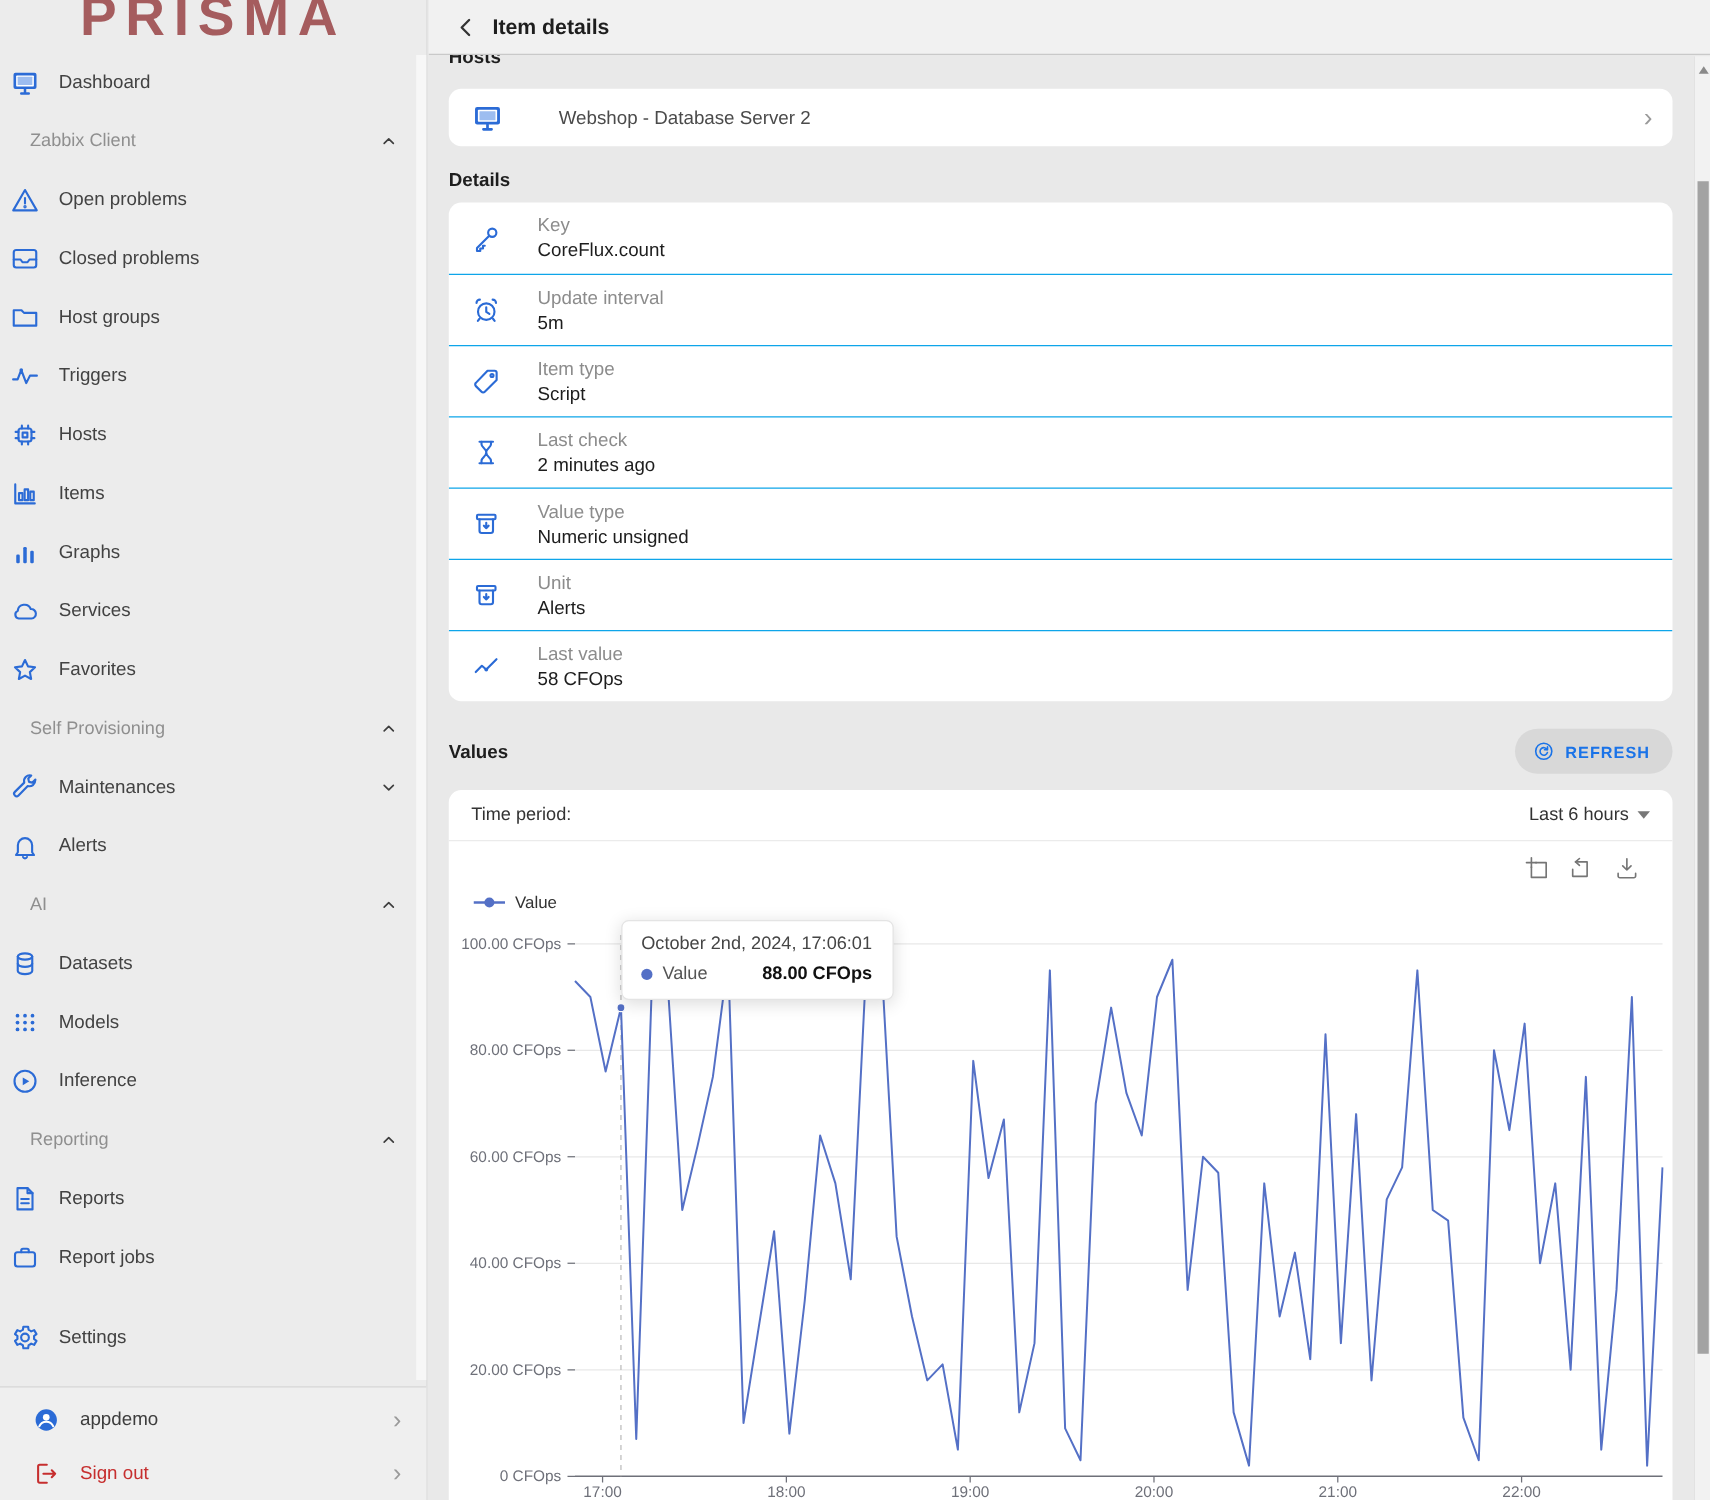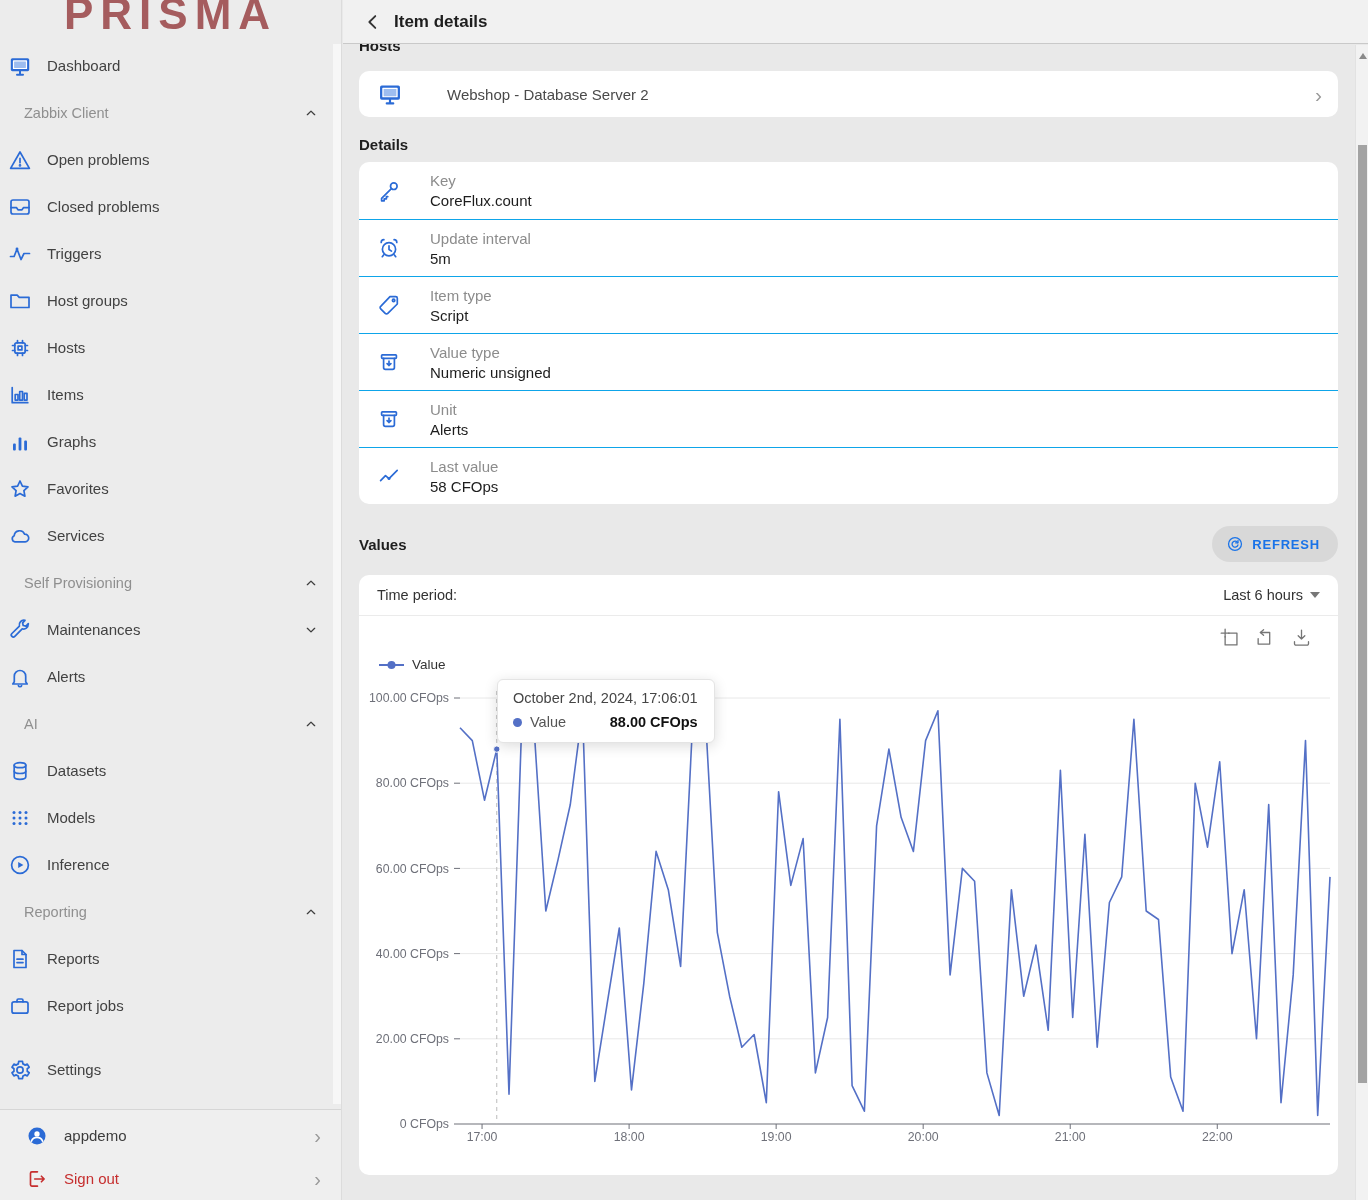--- a/index.html
+++ b/index.html
@@ -131,30 +131,30 @@
       </div>
       <div class=" nav-item">
         <span class="ic-box"><svg class="ic " viewBox="0 0 24 24">
             <rect x="3" y="5" width="18" height="14" rx="2"></rect>
             <path d="M3 12.6h5.4l1.6 2.2h4l1.6-2.2H21"></path>
           </svg></span>
         <span class="nav-label">Closed problems</span>
       </div>
       <div class=" nav-item">
         <span class="ic-box"><svg class="ic " viewBox="0 0 24 24">
+            <path d="M3 18.5V6.2h6.2l2 2.1H21v10.2Z"></path>
+          </svg></span>
+        <span class="nav-label">Host groups</span>
+      </div>
+      <div class=" nav-item">
+        <span class="ic-box"><svg class="ic " viewBox="0 0 24 24">
             <path d="M2.5 14.5h3.6L9 7l4 10.5 3-6h5.5"></path>
             <circle cx="9" cy="7" r="0.6" fill="#2b6bd6"></circle>
           </svg></span>
         <span class="nav-label">Triggers</span>
-      </div>
-      <div class=" nav-item">
-        <span class="ic-box"><svg class="ic " viewBox="0 0 24 24">
-            <path d="M3 18.5V6.2h6.2l2 2.1H21v10.2Z"></path>
-          </svg></span>
-        <span class="nav-label">Host groups</span>
       </div>
       <div class=" nav-item">
         <span class="ic-box"><svg class="ic " viewBox="0 0 24 24">
             <rect x="6.8" y="6.8" width="10.4" height="10.4" rx="2"></rect>
             <rect x="10.1" y="10.1" width="3.8" height="3.8"></rect>
             <path d="M9.5 6.8V4.5M14.5 6.8V4.5M9.5 19.5v-2.3M14.5 19.5v-2.3M6.8 9.5H4.5M6.8 14.5H4.5M19.5 9.5h-2.3M19.5 14.5h-2.3"></path>
           </svg></span>
         <span class="nav-label">Hosts</span>
       </div>
       <div class=" nav-item">
@@ -169,29 +169,29 @@
       <div class=" nav-item">
         <span class="ic-box"><svg class="ic " viewBox="0 0 24 24">
             <rect x="5" y="13.5" width="2.8" height="7" rx="1" fill="#2b6bd6" stroke="none"></rect>
             <rect x="10.6" y="7.5" width="2.8" height="13" rx="1" fill="#2b6bd6" stroke="none"></rect>
             <rect x="16.2" y="10.5" width="2.8" height="10" rx="1" fill="#2b6bd6" stroke="none"></rect>
           </svg></span>
         <span class="nav-label">Graphs</span>
       </div>
       <div class=" nav-item">
         <span class="ic-box"><svg class="ic " viewBox="0 0 24 24">
+            <path d="M7 17.8h10.2a3.8 3.8 0 1 0-.6-7.6 5.4 5.4 0 0 0-10.4 1.5A3.2 3.2 0 0 0 7 17.8Z"></path>
+          </svg></span>
+        <span class="nav-label">Services</span>
+      </div>
+      <div class=" nav-item">
+        <span class="ic-box"><svg class="ic " viewBox="0 0 24 24">
             <path d="m12 4 2.4 5.1 5.6.7-4.1 3.9 1 5.5-4.9-2.7-4.9 2.7 1-5.5L4 9.8l5.6-.7Z"></path>
           </svg></span>
         <span class="nav-label">Favorites</span>
-      </div>
-      <div class=" nav-item">
-        <span class="ic-box"><svg class="ic " viewBox="0 0 24 24">
-            <path d="M7 17.8h10.2a3.8 3.8 0 1 0-.6-7.6 5.4 5.4 0 0 0-10.4 1.5A3.2 3.2 0 0 0 7 17.8Z"></path>
-          </svg></span>
-        <span class="nav-label">Services</span>
       </div>
       <div class=" nav-section">
         <span>Self Provisioning</span>
         <span class="chev"><svg class="ic dark" viewBox="0 0 24 24">
             <path d="M6.5 14.5 12 9.2l5.5 5.3"></path>
           </svg></span>
       </div>
       <div class=" nav-item">
         <span class="ic-box"><svg class="ic " viewBox="0 0 24 24">
             <path d="M20.2 6.3a4.6 4.6 0 0 1-6 4.5l-7.4 7.6a2 2 0 0 1-2.9-2.9l7.5-7.4a4.6 4.6 0 0 1 5.6-5.7l-2.4 2.4.6 2.7 2.7.6 2.4-2.4c.1.4 0 .4-.1.6z"></path>
@@ -339,20 +339,30 @@
           </div>
         </div>
         <div class="d-row">
           <span class="ic-box"><svg class="ic " viewBox="0 0 24 24">
               <path d="M13 3.6h5.7a1.6 1.6 0 0 1 1.6 1.6V11l-9.5 9.4a1.8 1.8 0 0 1-2.6 0l-4.5-4.5a1.8 1.8 0 0 1 0-2.6Z"></path>
               <circle cx="16.6" cy="7.4" r="1.2"></circle>
             </svg></span>
           <div>
             <div class="d-label">Item type</div>
             <div class="d-value">Script</div>
+          </div>
+        </div>
+        <div class="d-row">
+          <span class="ic-box"><svg class="ic " viewBox="0 0 24 24">
+              <path d="M6.6 3.4h10.8M6.6 20.6h10.8"></path>
+              <path d="M8.2 3.4v2c0 2.6 3.8 3.1 3.8 6.6 0 3.5-3.8 4-3.8 6.6v2M15.8 3.4v2c0 2.6-3.8 3.1-3.8 6.6 0 3.5 3.8 4 3.8 6.6v2"></path>
+            </svg></span>
+          <div>
+            <div class="d-label">Last check</div>
+            <div class="d-value">2 minutes ago</div>
           </div>
         </div>
         <div class="d-row">
           <span class="ic-box"><svg class="ic " viewBox="0 0 24 24">
               <rect x="4.6" y="4.8" width="14.8" height="3.6" rx="0.8"></rect>
               <path d="M6.6 8.4v9.2a1.8 1.8 0 0 0 1.8 1.8h7.2a1.8 1.8 0 0 0 1.8-1.8V8.4"></path>
               <path d="M12 11.2v4.3m0 0 1.9-1.9m-1.9 1.9-1.9-1.9"></path>
             </svg></span>
           <div>
             <div class="d-label">Value type</div>

